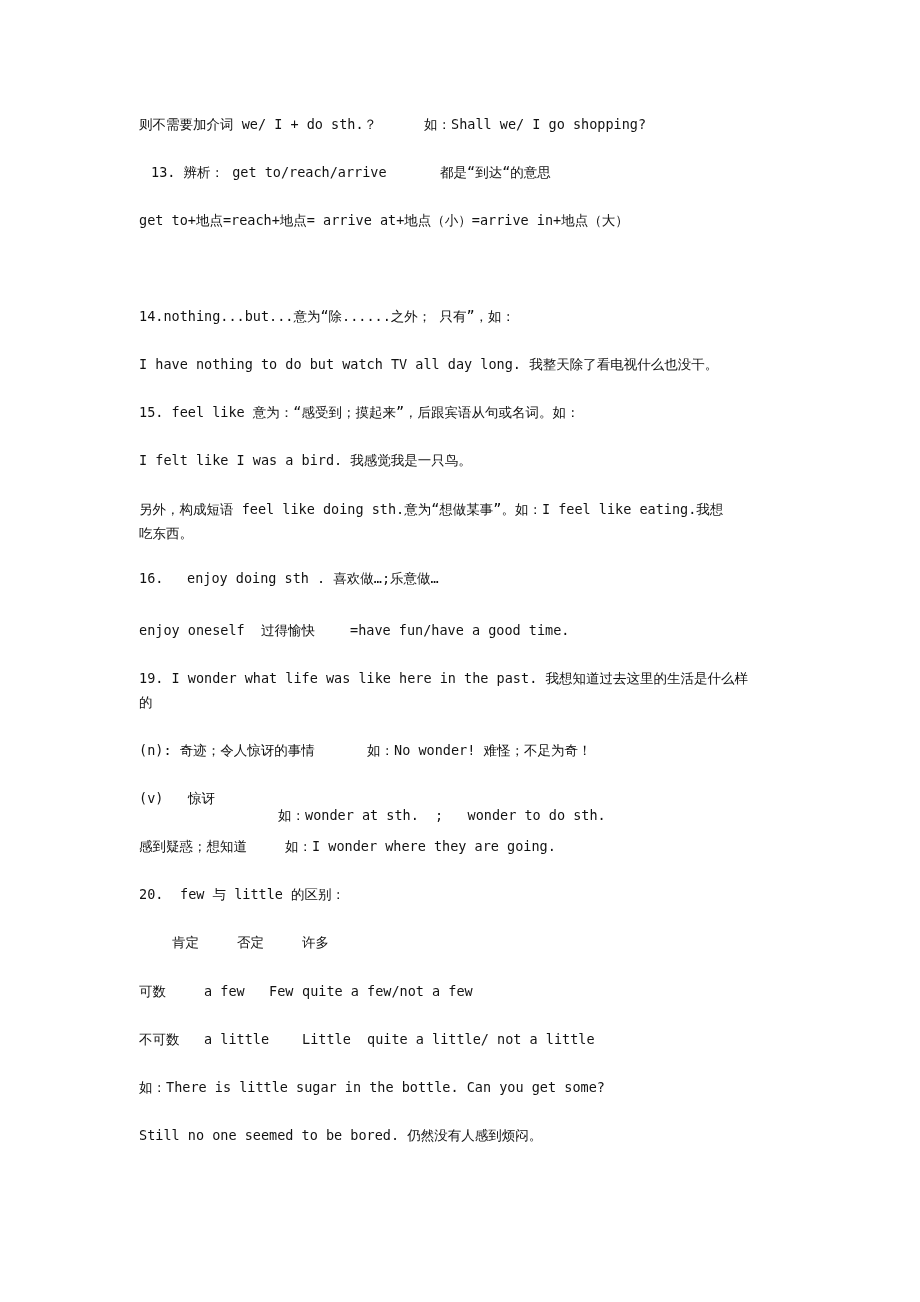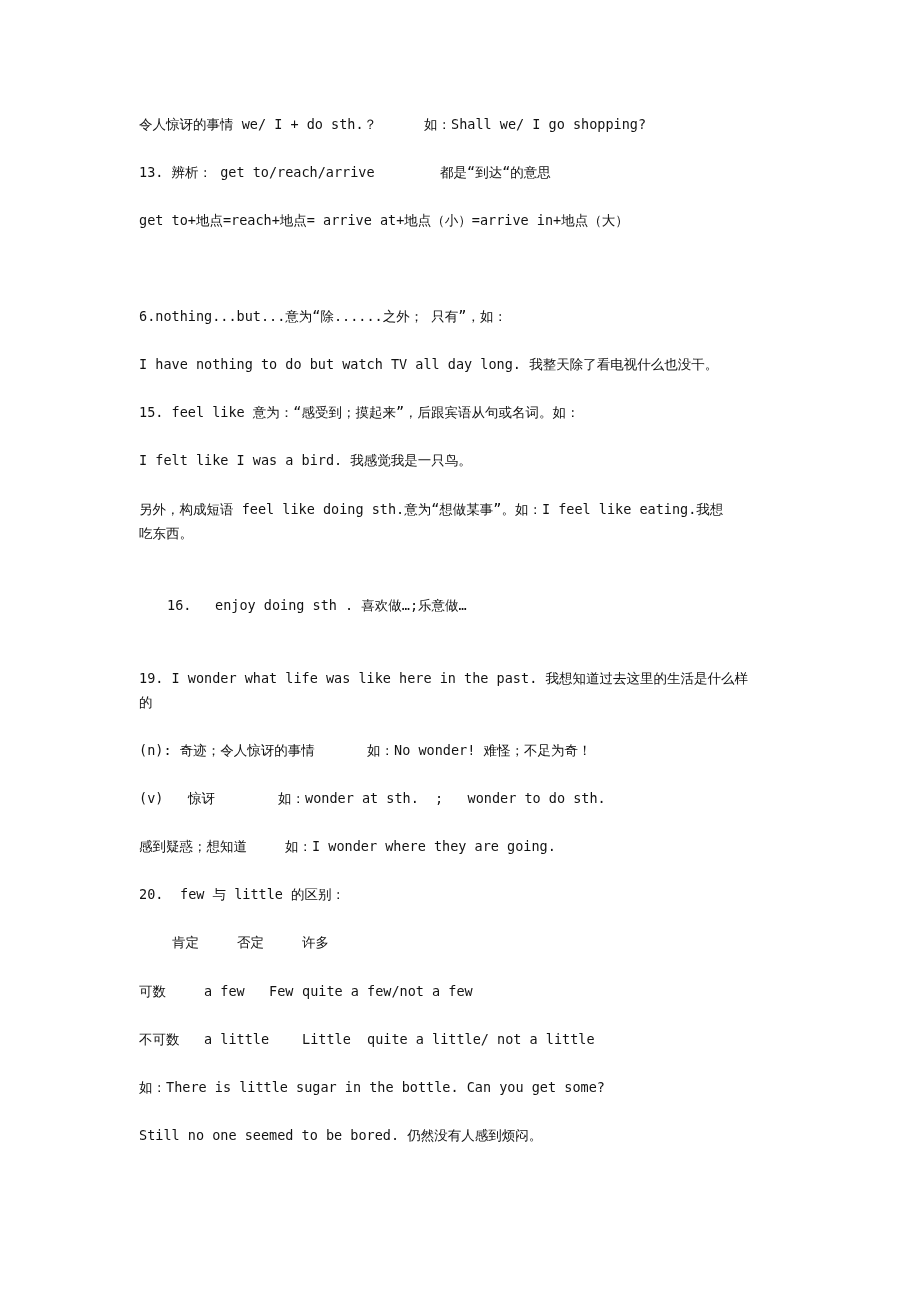--- a/index.html
+++ b/index.html
@@ -37,61 +37,66 @@
       top: 0;
       white-space: pre;
     }
   </style>
 </head>
 <body>
 
 <div class="page">
 
   <div class="line" style="top:112px;">
-    <span class="seg" style="left:0;">令人惊讶的事情 we/ I + do sth.？</span>
+    <span class="seg" style="left:0;">则不需要加介词 we/ I + do sth.？</span>
     <span class="seg" style="left:285px;">如：Shall we/ I go shopping?</span>
   </div>
 
   <div class="line" style="top:160px;">
-    <span class="seg" style="left:0;">13. 辨析： get to/reach/arrive</span>
+    <span class="seg" style="left:12px;">13. 辨析： get to/reach/arrive</span>
     <span class="seg" style="left:301px;">都是“到达“的意思</span>
   </div>
 
   <div class="line" style="top:208px;">get to+地点=reach+地点= arrive at+地点（小）=arrive in+地点（大）</div>
 
 
-  <div class="line" style="top:304px;">6.nothing...but...意为“除......之外； 只有”，如：</div>
+  <div class="line" style="top:304px;">14.nothing...but...意为“除......之外； 只有”，如：</div>
 
   <div class="line" style="top:352px;">I have nothing to do but watch TV all day long. 我整天除了看电视什么也没干。</div>
 
   <div class="line" style="top:400px;">15. feel like 意为：“感受到；摸起来”，后跟宾语从句或名词。如：</div>
 
   <div class="line" style="top:448px;">I felt like I was a bird. 我感觉我是一只鸟。</div>
 
   <div class="line" style="top:521px;">吃东西。</div>
   <div class="line" style="top:497px;">另外，构成短语 feel like doing sth.意为“想做某事”。如：I feel like eating.我想</div>
 
-  <div class="line" style="top:593px;margin-left:28px;">
+  <div class="line" style="top:566px;">
     <span class="seg" style="left:0;">16.</span>
     <span class="seg" style="left:48px;">enjoy doing sth . 喜欢做…;乐意做…</span>
   </div>
 
+  <div class="line" style="top:618px;">
+    <span class="seg" style="left:0;">enjoy oneself</span>
+    <span class="seg" style="left:122px;">过得愉快</span>
+    <span class="seg" style="left:211px;">=have fun/have a good time.</span>
+  </div>
 
   <div class="line" style="top:666px;">19. I wonder what life was like here in the past. 我想知道过去这里的生活是什么样</div>
   <div class="line" style="top:690px;">的</div>
 
   <div class="line" style="top:738px;">
     <span class="seg" style="left:0;">(n): 奇迹；令人惊讶的事情</span>
     <span class="seg" style="left:228px;">如：No wonder! 难怪；不足为奇！</span>
   </div>
 
   <div class="line" style="top:786px;">
     <span class="seg" style="left:0;">(v)</span>
     <span class="seg" style="left:49px;">惊讶</span>
-    <span class="seg" style="left:139px;">如：wonder at sth.  ;   wonder to do sth.</span>
+    <span class="seg" style="left:139px;margin-top:17px;">如：wonder at sth.  ;   wonder to do sth.</span>
   </div>
 
   <div class="line" style="top:834px;">
     <span class="seg" style="left:0;">感到疑惑；想知道</span>
     <span class="seg" style="left:146px;">如：I wonder where they are going.</span>
   </div>
 
   <div class="line" style="top:882px;">
     <span class="seg" style="left:0;">20.</span>
     <span class="seg" style="left:41px;">few 与 little 的区别：</span>

